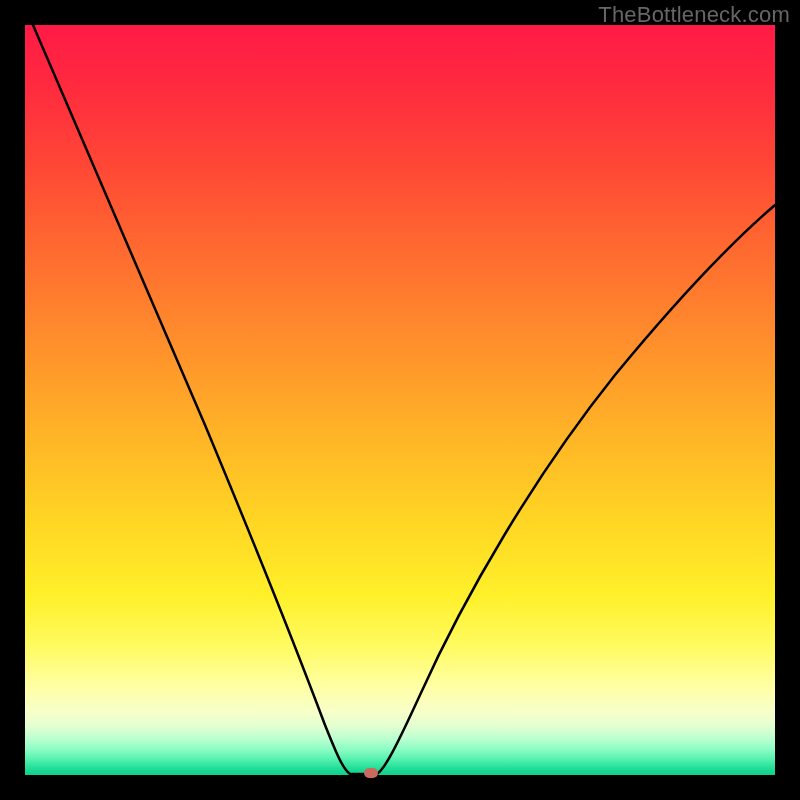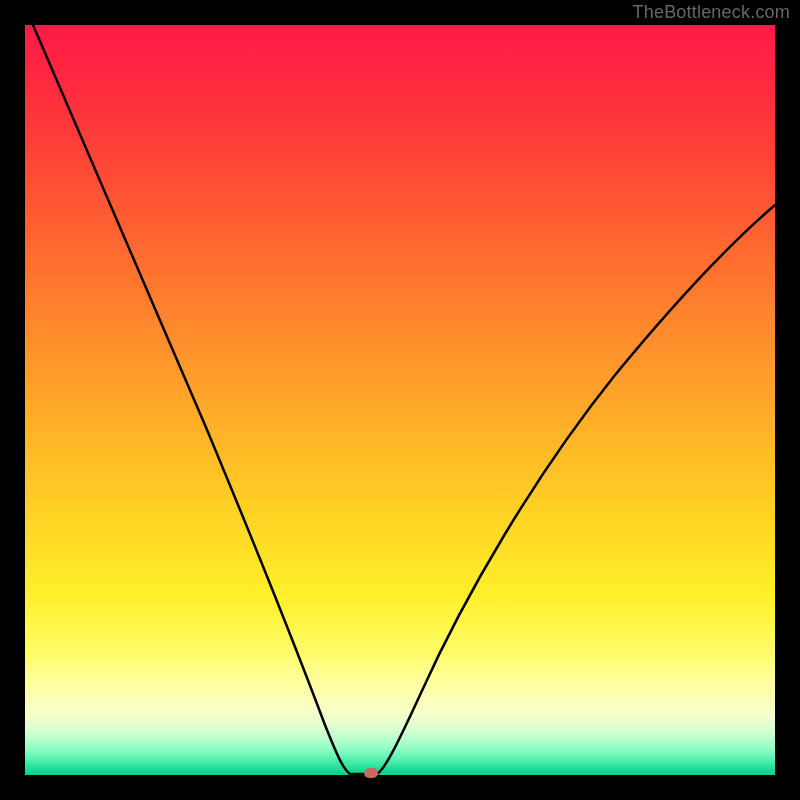--- a/index.html
+++ b/index.html
@@ -43,21 +43,21 @@
       #5af2b1 97.8%,
       #2ee39e 98.8%,
       #19d893 99.4%,
       #0fd08c 100%
     );
   }
   .watermark {
     position: absolute;
     top: 2px;
     right: 10px;
-    font-size: 18px;
+    font-size: 22px;
     font-weight: 500;
     color: #666;
     letter-spacing: 0.2px;
     user-select: none;
   }
   svg.curve {
     position: absolute;
     left: 0;
     top: 0;
     width: 750px;

